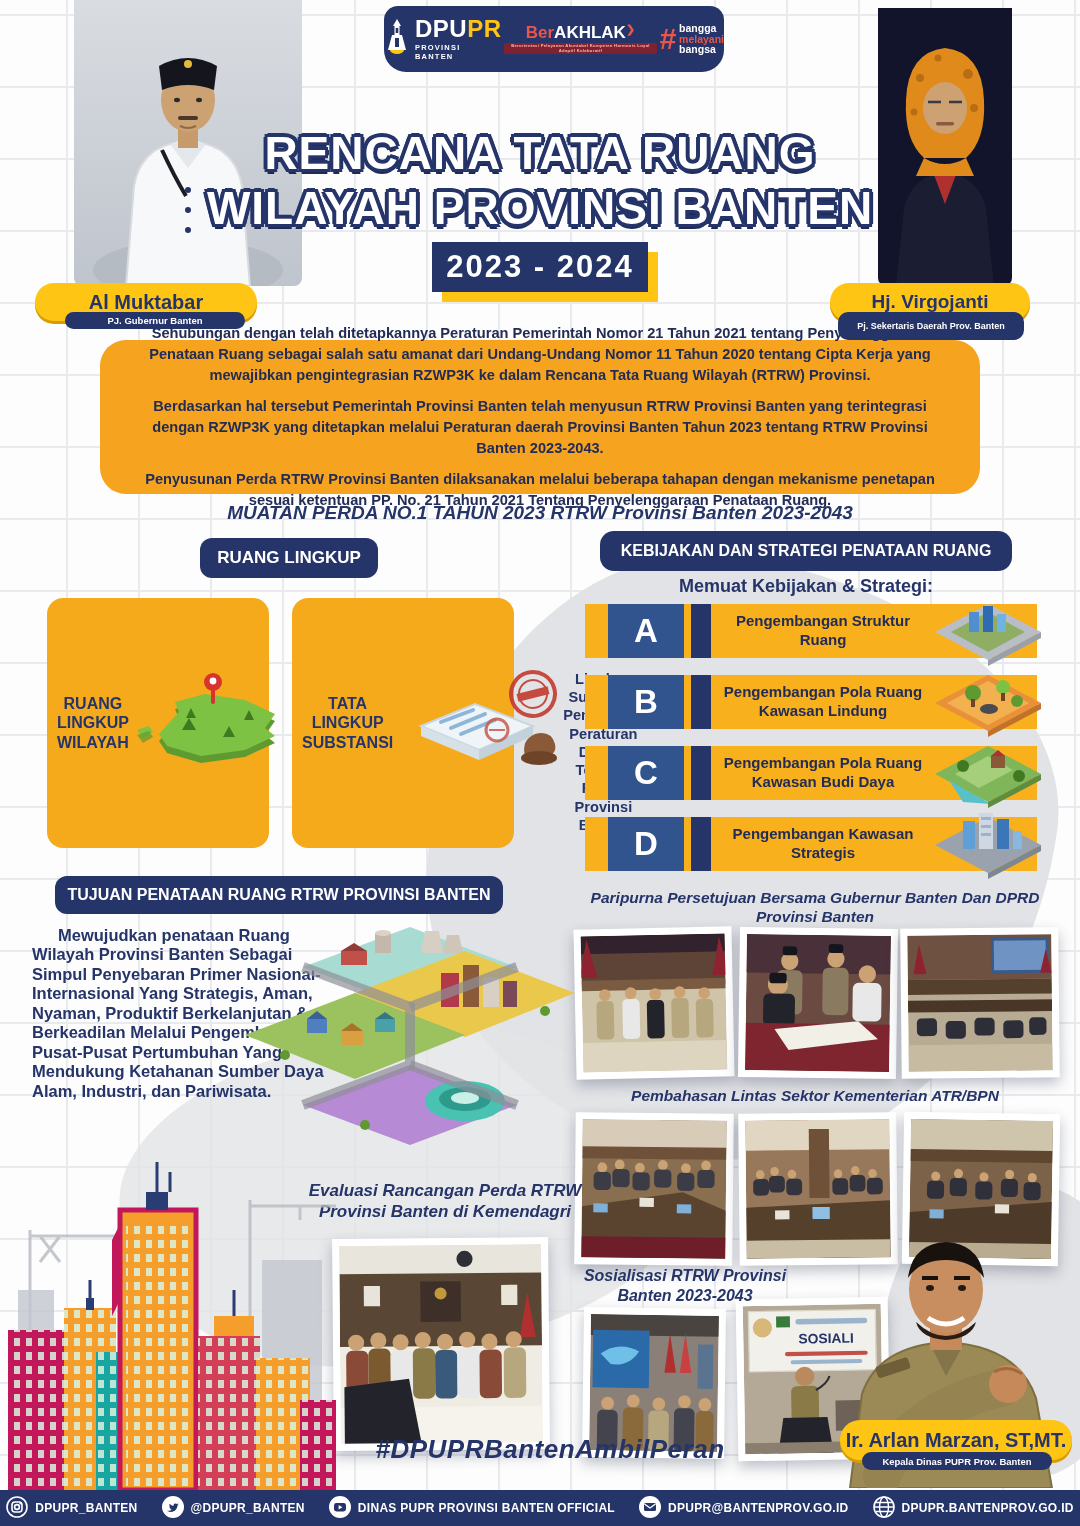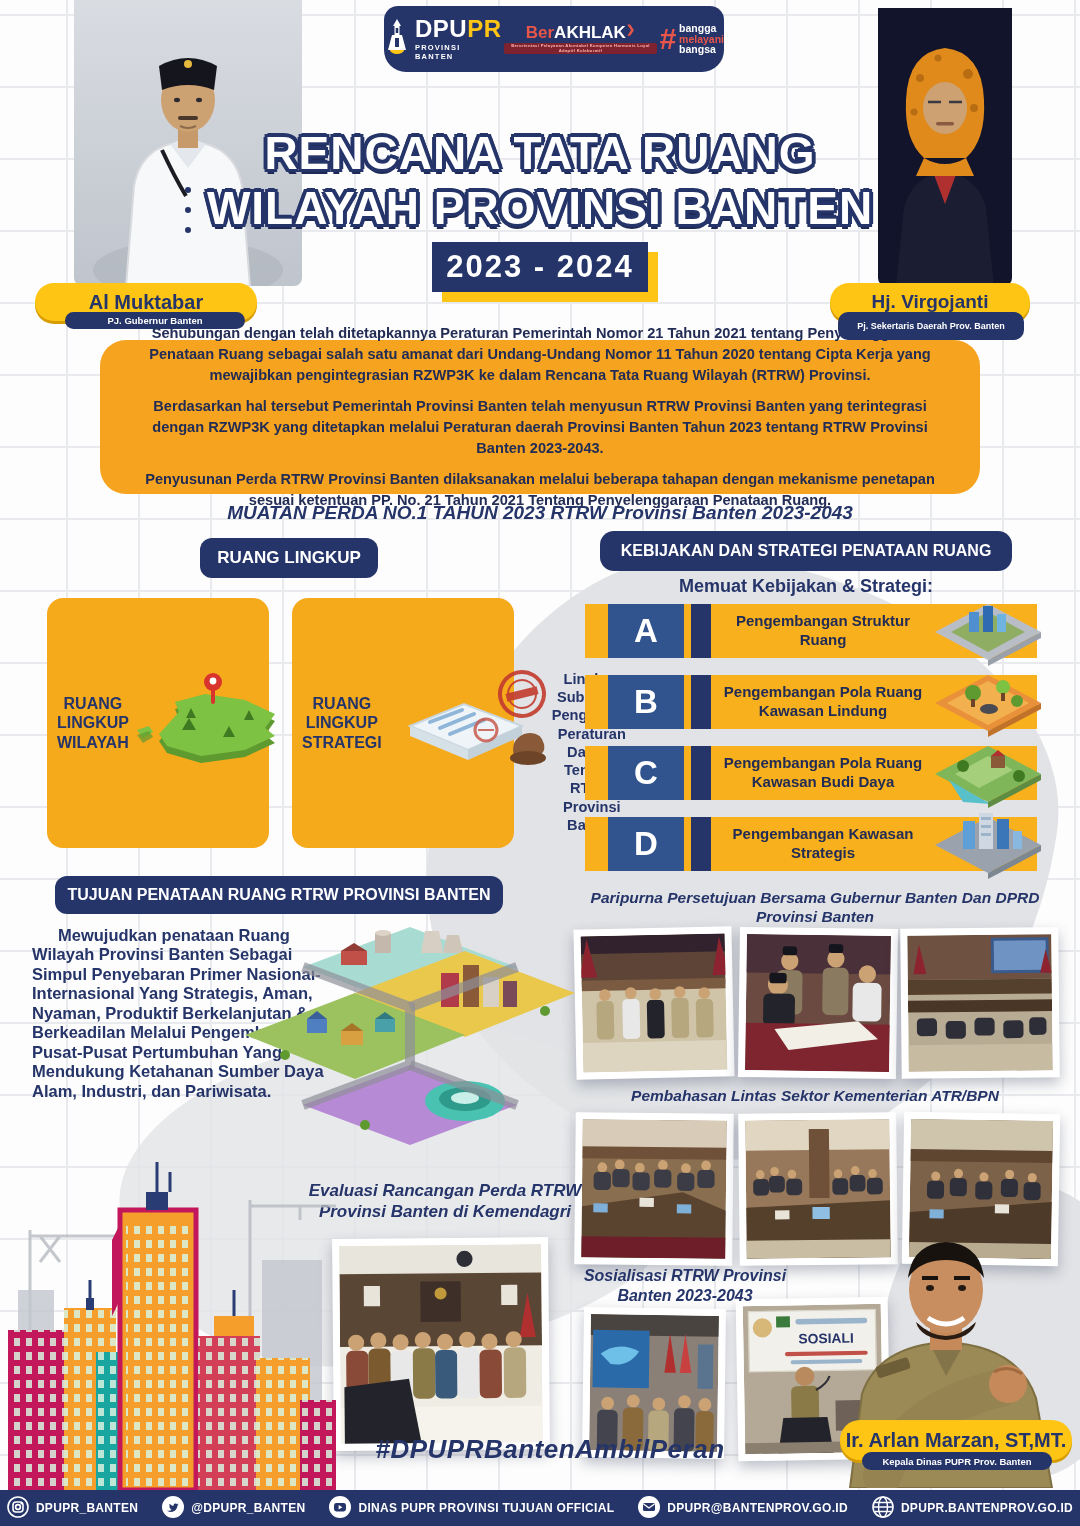--- a/index.html
+++ b/index.html
@@ -201,21 +201,21 @@
         <path d="M100 58 l6 11 h-12 Z" fill="#3f7a22"></path>
         <circle cx="84" cy="14" r="9" fill="#d9332e"></circle>
           <circle cx="84" cy="13" r="3.4" fill="#fff"></circle>
         <path d="M84 23 L84 34" stroke="#d9332e" stroke-width="4" stroke-linecap="round"></path>
       </svg>
     </div>
     <div class="cd">Wilayah Provinsi Banten, mencakup Wilayah Darat, Laut dan Udara</div>
   </div>
 
   <div class="abs card" style="left:292px;top:598px;width:222px;height:250px;">
-    <div class="ct">RUANG LINGKUP STRATEGI</div>
+    <div class="ct">TATA LINGKUP SUBSTANSI</div>
     <div class="ill">
       <svg width="170" height="106" viewBox="0 0 170 106">
         <g transform="rotate(-14 140 26)" opacity=".9">
           <circle cx="140" cy="26" r="22" fill="none" stroke="#c23b2e" stroke-width="4"></circle>
           <circle cx="140" cy="26" r="14" fill="none" stroke="#c23b2e" stroke-width="2"></circle>
           <rect x="124" y="22" width="32" height="8" fill="#c23b2e"></rect>
         </g>
         <path d="M28 58 L82 36 L140 58 L86 82 Z" fill="#eef4f8" stroke="#c9d6de" stroke-width="2"></path>
         <path d="M28 58 L86 82 L86 92 L28 68 Z" fill="#d5e0e7"></path>
         <path d="M140 58 L86 82 L86 92 L140 68 Z" fill="#c3d1da"></path>
@@ -655,21 +655,21 @@
       <span>@DPUPR_BANTEN</span>
     </div>
     <div class="f-item">
       <span>
         <svg width="22" height="22" viewBox="0 0 22 22">
             <circle cx="11" cy="11" r="11" fill="#fff"></circle>
             <rect x="5" y="7" width="12" height="8.4" rx="2.4" fill="#253469"></rect>
             <polygon points="9.6,9 13.4,11.2 9.6,13.4" fill="#fff"></polygon>
           </svg>
       </span>
-      <span>DINAS PUPR PROVINSI TUJUAN OFFICIAL</span>
+      <span>DINAS PUPR PROVINSI BANTEN OFFICIAL</span>
     </div>
     <div class="f-item">
       <span>
         <svg width="22" height="22" viewBox="0 0 22 22">
             <circle cx="11" cy="11" r="11" fill="#fff"></circle>
             <rect x="5" y="7" width="12" height="8" rx="1.6" fill="#253469"></rect>
             <path d="M5.5 8 L11 12 L16.5 8" stroke="#fff" stroke-width="1.4" fill="none"></path>
           </svg>
       </span>
       <span>DPUPR@BANTENPROV.GO.ID</span>

